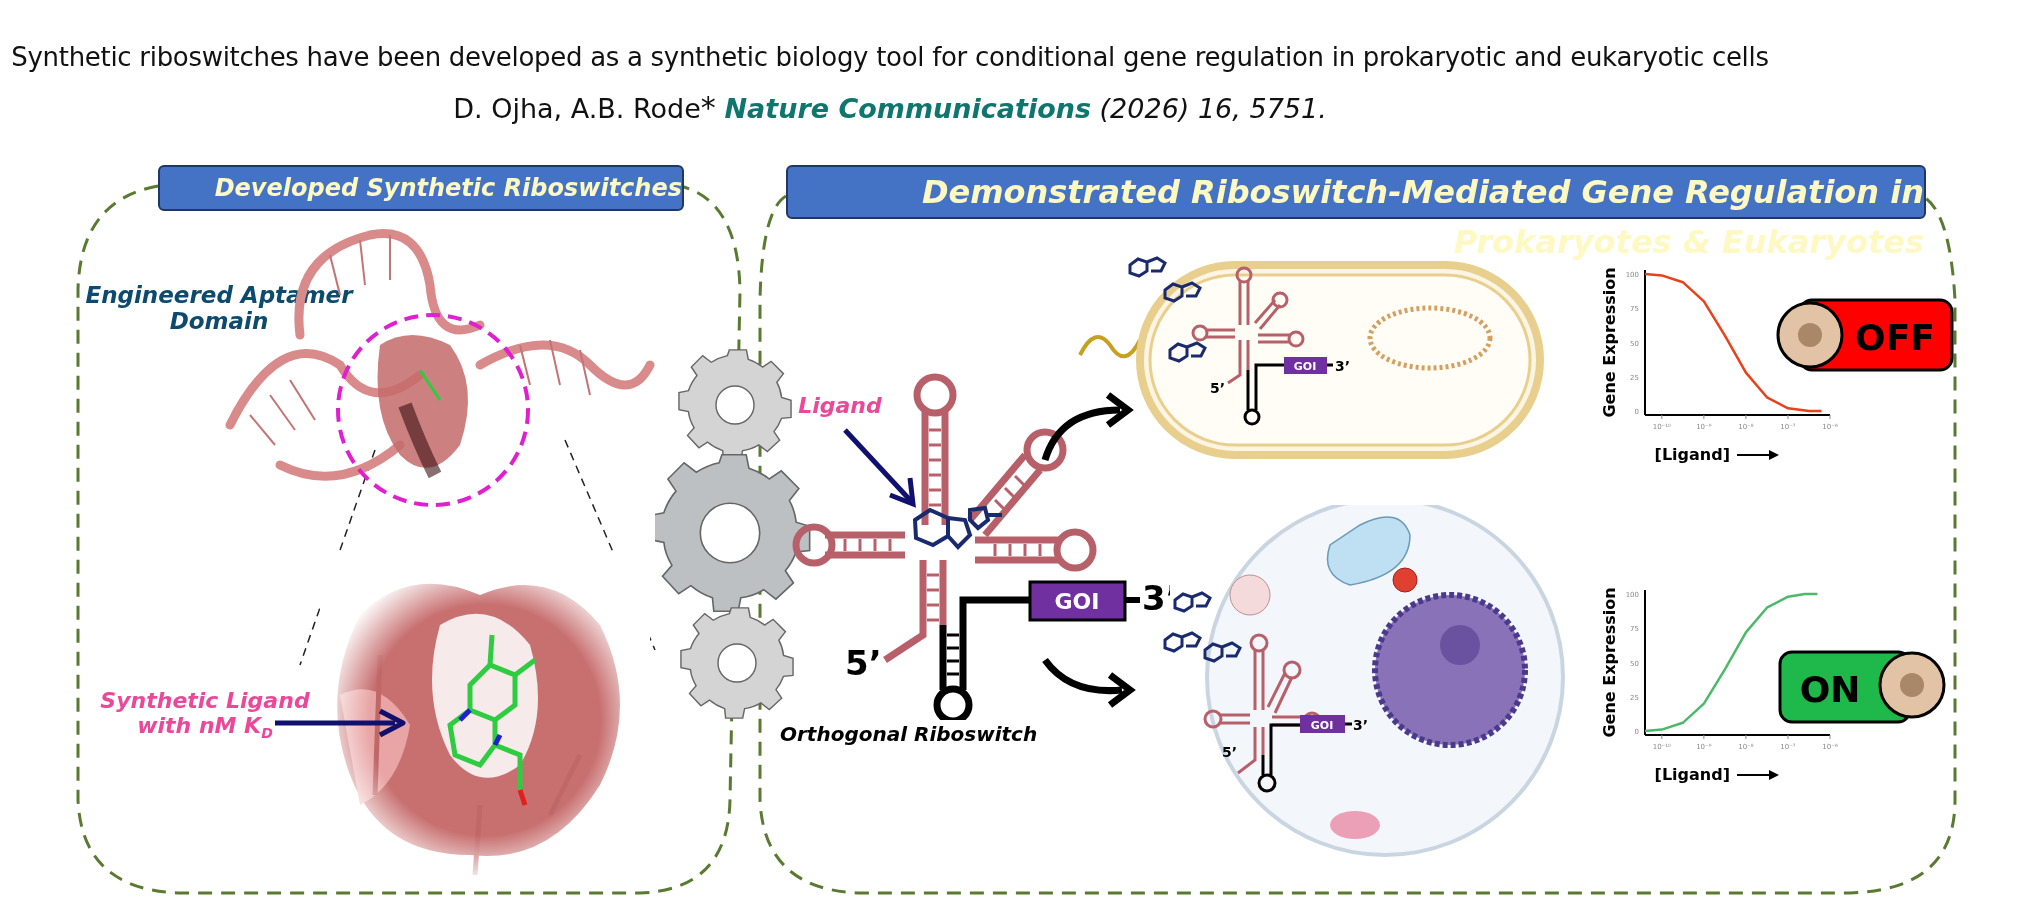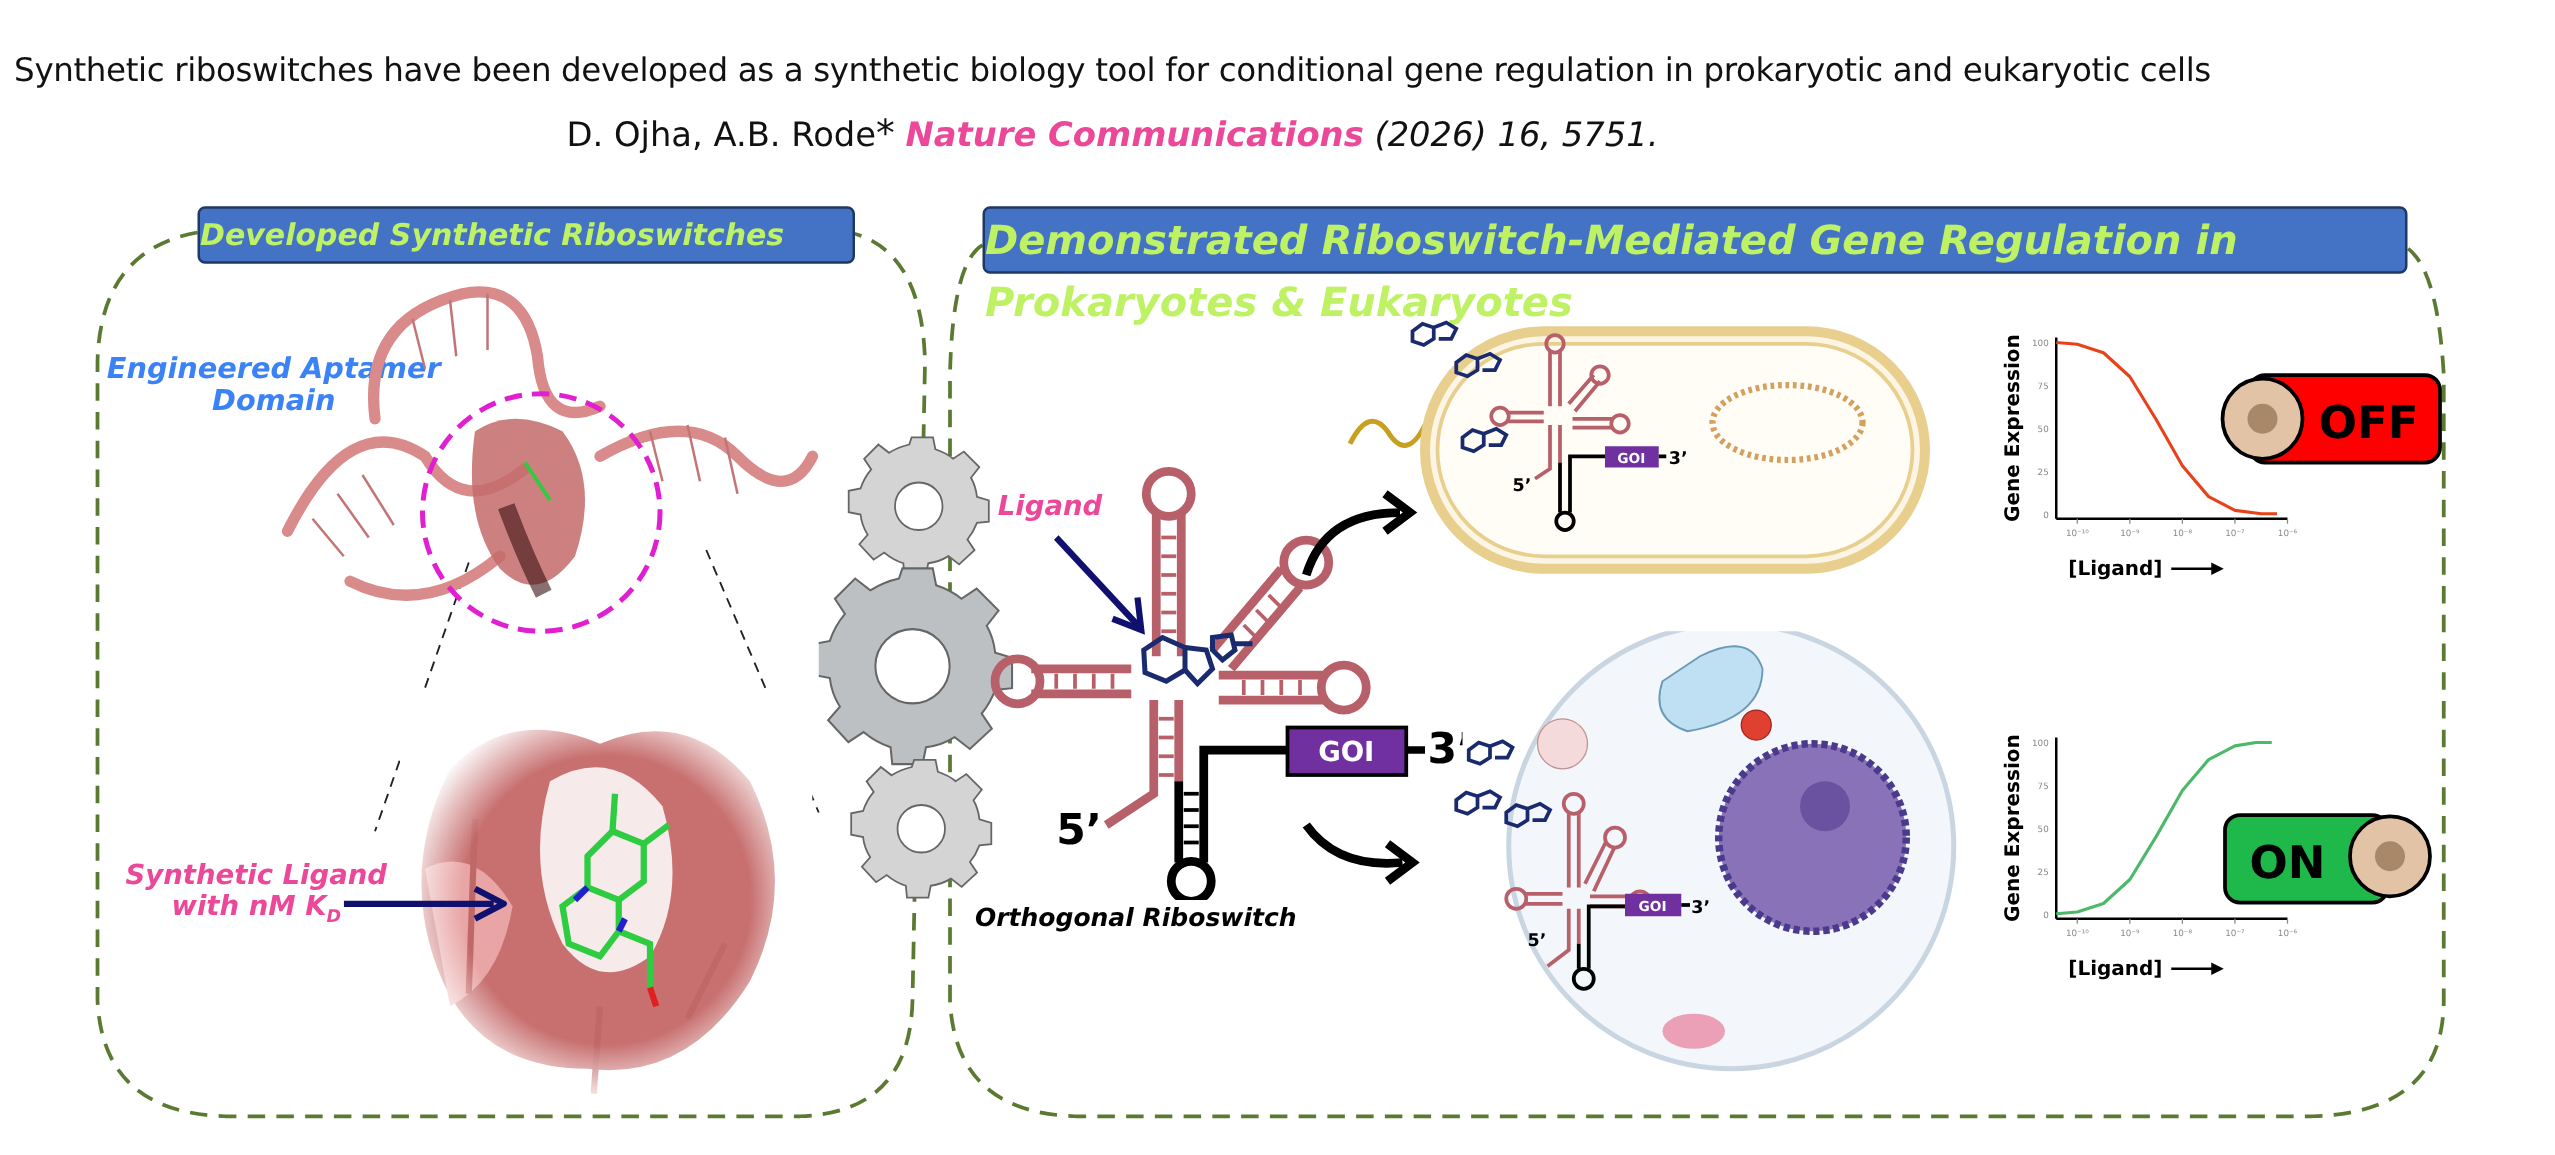--- a/index.html
+++ b/index.html
@@ -1,26 +1,26 @@
 <!DOCTYPE html>
 <html><head>
 <meta charset="utf-8">
 <style>
   html,body{margin:0;padding:0;background:#fff;}
   body{width:2044px;height:924px;position:relative;overflow:hidden;font-family:"Liberation Sans",sans-serif;}
   .abs{position:absolute;}
   .title-line{position:absolute;left:0;width:1780px;text-align:center;font-family:"DejaVu Sans",sans-serif;color:#111;}
   #t1{top:42px;font-size:26px;letter-spacing:-0.3px;}
   #t2{top:90px;font-size:27px;}
-  .journal{color:#ec4899;font-weight:bold;font-style:italic;}
+  .journal{color:#0f766e;font-weight:bold;font-style:italic;}
   .ital{font-style:italic;}
-  .banner{position:absolute;background:#4472c4;border:2px solid #1f3864;border-radius:6px;color:#bef264;font-weight:bold;font-style:italic;text-align:left;font-family:"DejaVu Sans",sans-serif;}
+  .banner{position:absolute;background:#4472c4;border:2px solid #1f3864;border-radius:6px;color:#fef9c3;font-weight:bold;font-style:italic;text-align:right;font-family:"DejaVu Sans",sans-serif;}
   #b1{left:158px;top:165px;width:522px;height:42px;line-height:42px;font-size:24px;}
   #b2{left:786px;top:165px;width:1136px;height:50px;line-height:50px;font-size:32px;}
-  .lbl-red{color:#3b82f6;font-weight:bold;font-style:italic;font-size:23px;text-align:center;font-family:"DejaVu Sans",sans-serif;}
+  .lbl-red{color:#0c4a6e;font-weight:bold;font-style:italic;font-size:23px;text-align:center;font-family:"DejaVu Sans",sans-serif;}
   .lbl-navy{color:#ec4899;font-weight:bold;font-style:italic;font-size:22px;text-align:center;font-family:"DejaVu Sans",sans-serif;}
   .black-big{font-weight:bold;font-family:"DejaVu Sans",sans-serif;color:#000;}
   svg text{font-family:"DejaVu Sans",sans-serif;}
 </style>
 </head>
 <body>
 
 <div class="title-line" id="t1">Synthetic riboswitches have been developed as a synthetic biology tool for conditional gene regulation in prokaryotic and eukaryotic cells</div>
 <div class="title-line" id="t2">
   <span>D. Ojha, A.B. Rode</span><span style="font-size:30px;">*</span>

